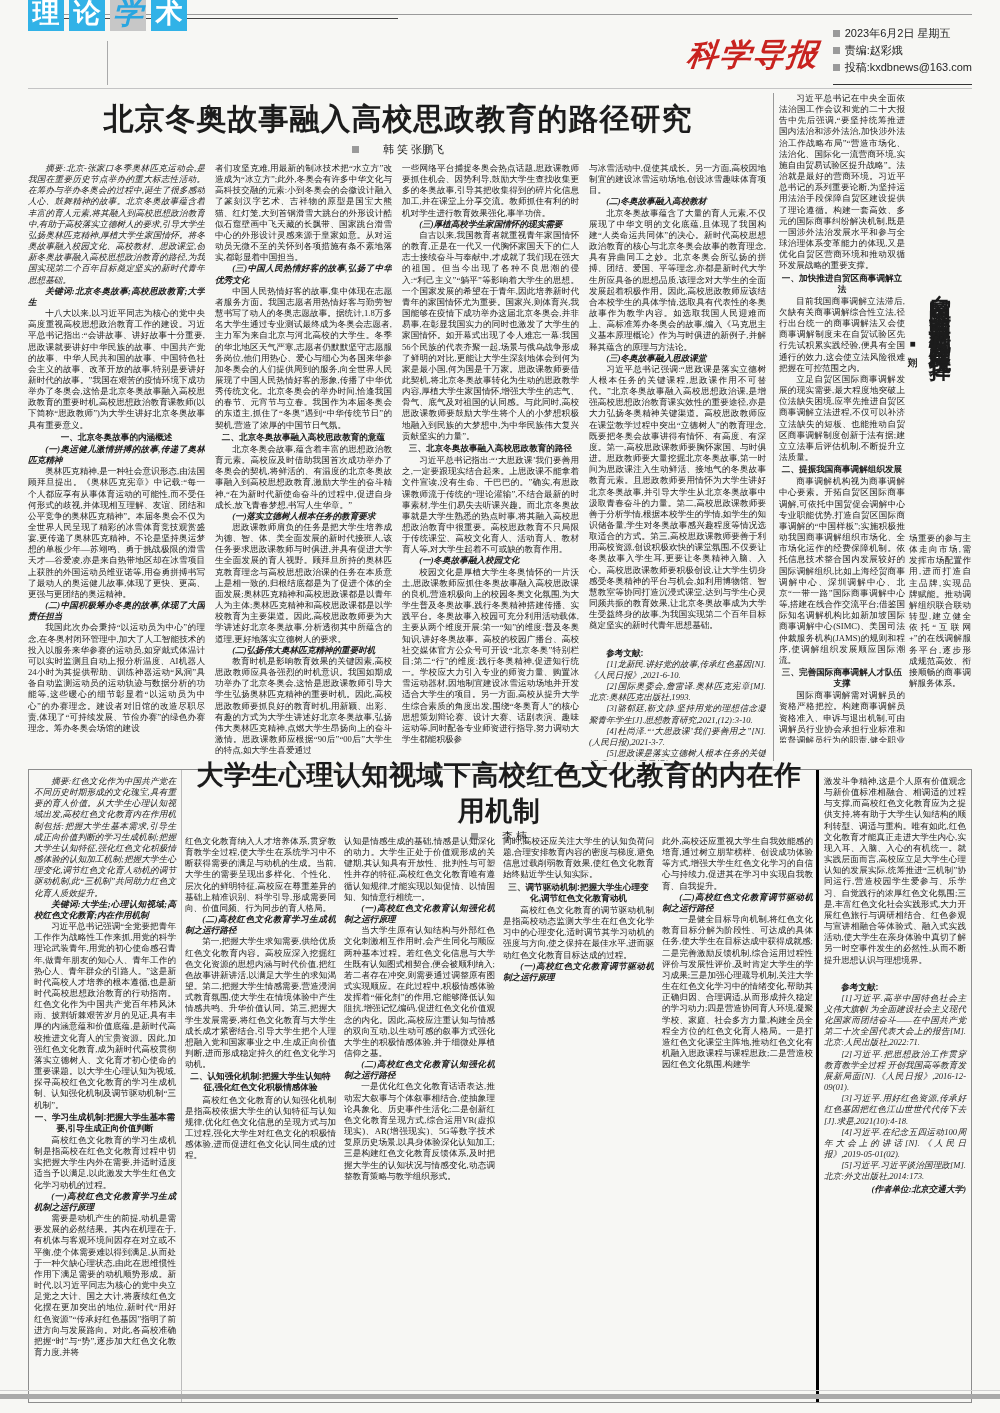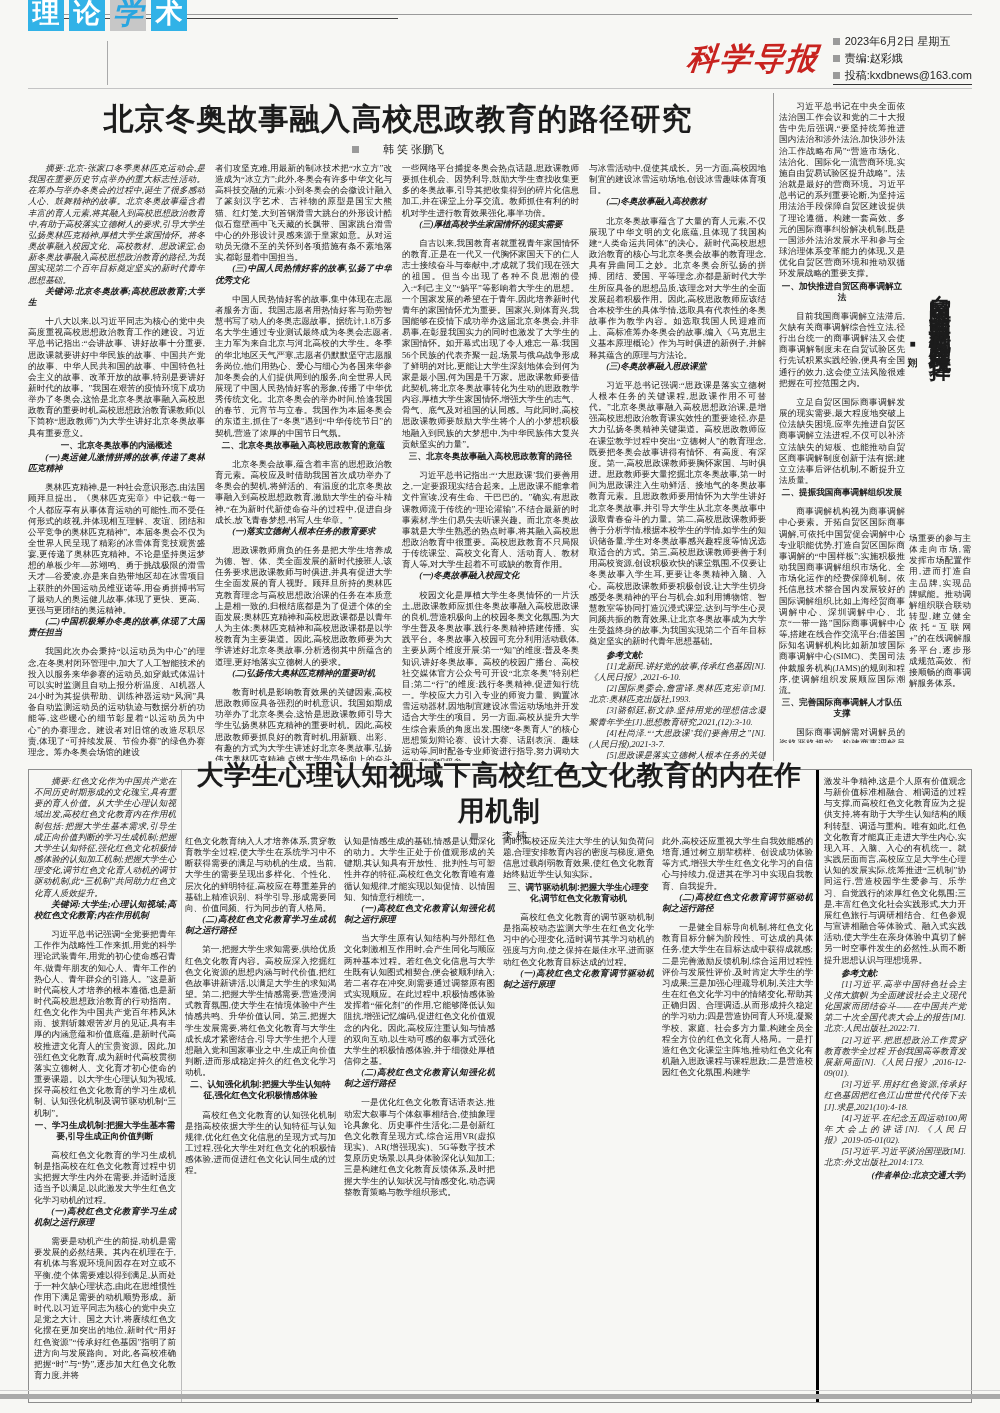--- a/index.html
+++ b/index.html
@@ -10,41 +10,41 @@
   
   .hdr{display:flex;justify-content:space-between;align-items:flex-end;height:62px;margin-top:4px;}
   .hdr-left{display:flex;align-items:center;gap:10px;flex-direction:column;}
   .edition{font-size:37px;font-weight:bold;font-family:"Liberation Serif",serif;letter-spacing:1px;}
   .hdiv{width:1px;height:44px;background:#aaa;}
   .tiles{display:flex;gap:5px;align-items:center;}
   .tile{width:36px;height:36px;background:#31b2e7;color:#fff;font-family:"Liberation Sans",sans-serif;font-weight:bold;font-size:27px;display:flex;align-items:center;justify-content:center;}
   .tile.script{background:#c7c7c7;color:#2aa6e0;font-style:italic;font-family:"Liberation Serif",serif;font-size:30px;}
   .hdr-right{display:flex;align-items:center;gap:14px;}
   .masthead{color:#c8231f;font-size:31px;font-weight:bold;font-style:italic;font-family:"Liberation Serif",serif;transform:skewX(-6deg);letter-spacing:2px;}
-  .pubinfo{font-size:11px;font-family:"Liberation Sans",sans-serif;border-bottom:1px solid #333;padding-bottom:0;line-height:17px;}
+  .pubinfo{font-size:11px;font-family:"Liberation Sans",sans-serif;border-bottom:1px solid #333;padding-bottom:8px;line-height:17px;}
   .pubinfo .row{display:flex;align-items:center;gap:5px;}
   .sq{display:inline-block;width:7px;height:7px;background:#9a9a9a;flex:0 0 auto;}
   .hdr-underline{border-top:1px solid #c4c4c4;margin-top:3px;}
   
   .mainzone{display:flex;margin-top:4px;}
   .a1{width:740px;}
   .a1 .title{font-size:30px;font-weight:bold;font-family:"Liberation Sans",sans-serif;text-align:center;letter-spacing:1px;margin:6px 0 2px 0;}
   .byline{text-align:center;font-size:11px;font-family:"Liberation Sans",sans-serif;margin-bottom:6px;display:flex;align-items:center;justify-content:center;gap:24px;}
   .a1cols{display:flex;gap:10px;}
   .col{text-align:justify;font-size:8.6px;line-height:11.15px;overflow:hidden;}
   .a1col{width:177px;height:598px;}
   
   .col p{margin:0;}
-  .col .p{text-indent:2em;margin-top:8px;}
+  .col .p{text-indent:2em;}
   .col .pc{text-indent:0;}
   .col .h{font-weight:bold;font-family:"Liberation Sans",sans-serif;text-align:center;text-indent:0;margin:1px 0;}
   .col .hi{font-weight:bold;font-style:italic;text-indent:2em;}
   .col .k{font-style:italic;text-indent:2em;}
   .col .kb{font-style:italic;font-weight:bold;text-indent:2em;}
-  .col .refh{font-weight:bold;font-family:"Liberation Sans",sans-serif;text-indent:2em;margin-top:2px;font-style:italic;}
+  .col .refh{font-weight:bold;font-family:"Liberation Sans",sans-serif;text-indent:2em;margin-top:16px;}
   .col .ref{font-style:italic;text-indent:2em;}
   .col .auth{font-style:italic;font-weight:bold;text-align:right;text-indent:0;margin-top:2px;}
   
   .vdiv{width:1px;background:#999;margin:0 5px;}
   .sb{width:192px;display:flex;gap:4px;}
   .sbcol{width:126px;height:650px;}
   .sbstrip{width:62px;position:relative;}
   .sbtitle{writing-mode:vertical-rl;text-orientation:upright;font-size:22px;font-weight:bold;font-family:"Liberation Sans",sans-serif;letter-spacing:4px;height:428px;margin:4px auto 0 auto;text-align:center;}
   .sbauthor{position:absolute;left:-4px;top:245px;writing-mode:vertical-rl;text-orientation:upright;font-size:10px;font-family:"Liberation Sans",sans-serif;display:flex;align-items:center;}
   .sbbottom{width:62px;height:205px;margin-top:8px;}

